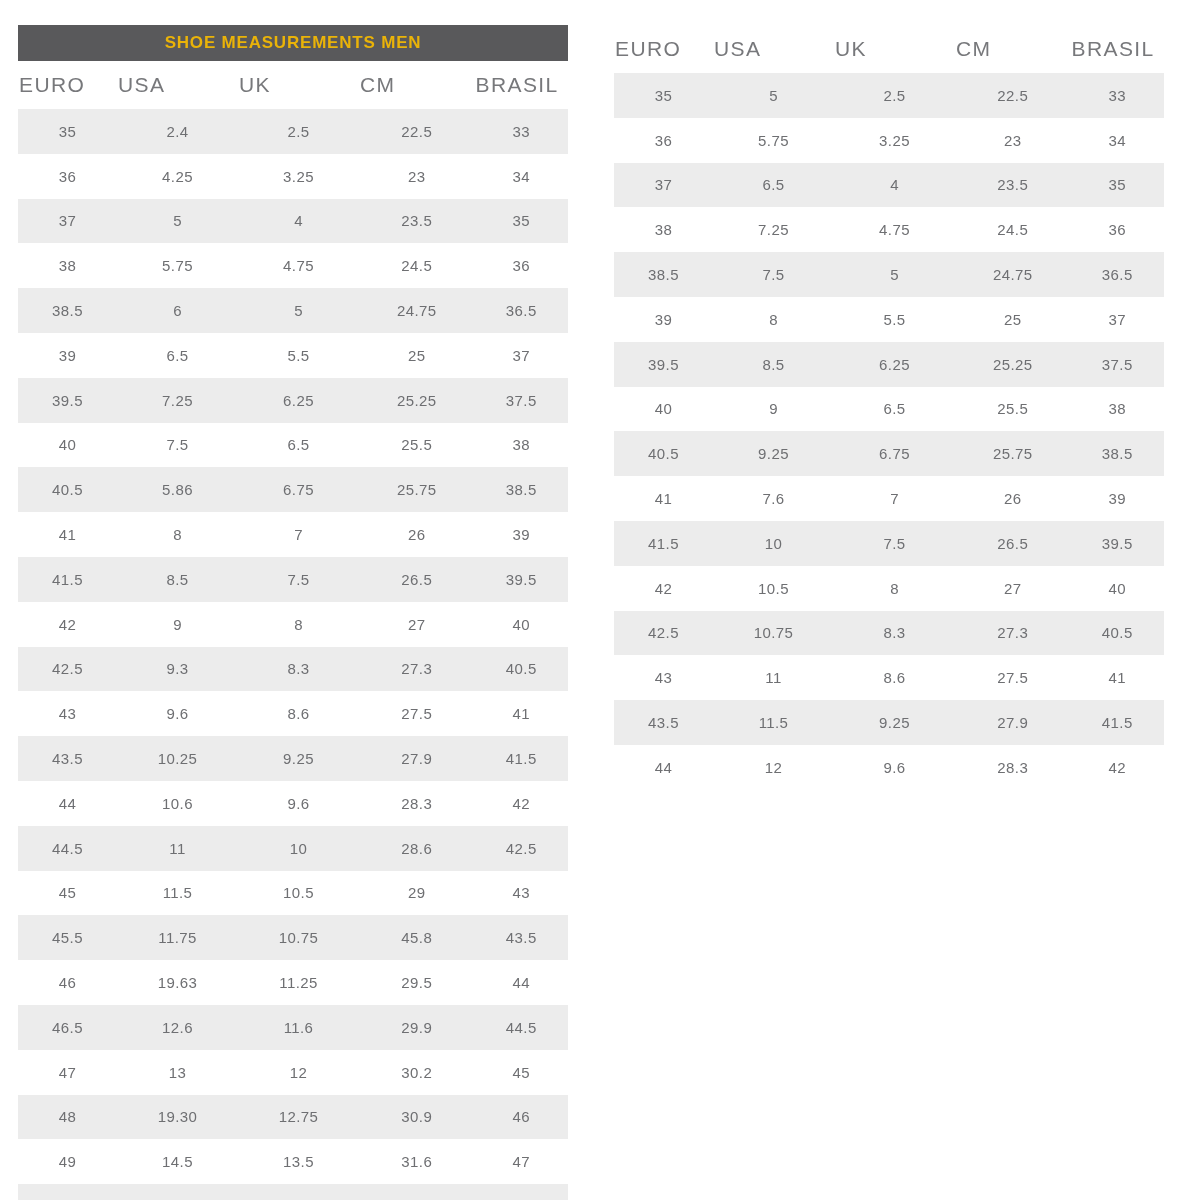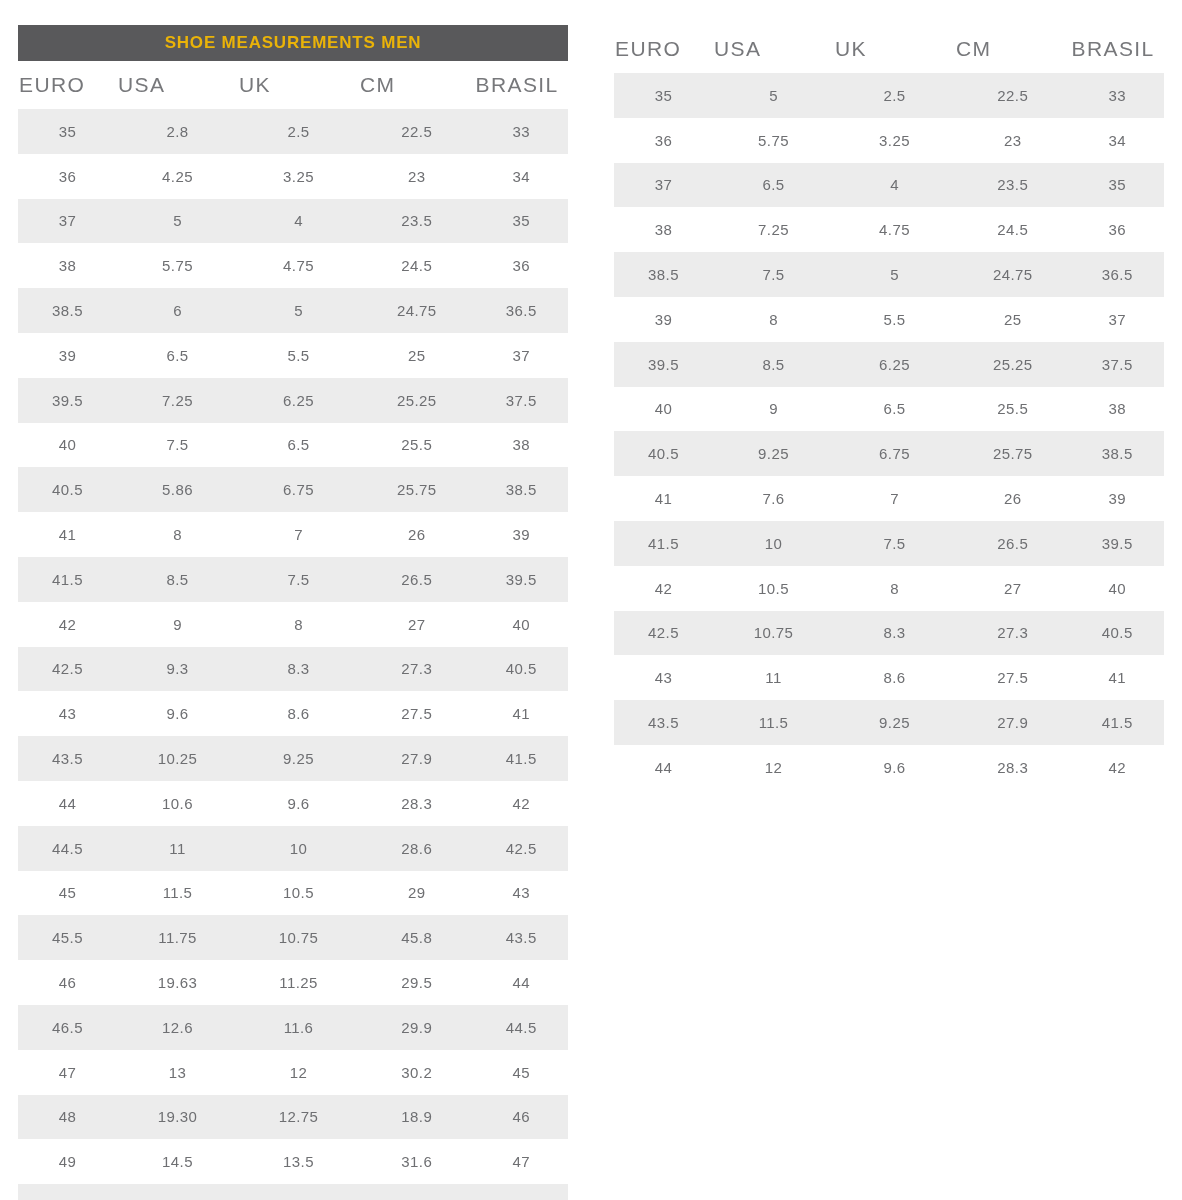--- a/index.html
+++ b/index.html
@@ -87,21 +87,21 @@
             <th>EURO</th>
             <th>USA</th>
             <th>UK</th>
             <th>CM</th>
             <th>BRASIL</th>
           </tr>
       </thead>
       <tbody>
           <tr>
             <td>35</td>
-            <td>2.8</td>
+            <td>2.4</td>
             <td>2.5</td>
             <td>22.5</td>
             <td>33</td>
           </tr>
           <tr>
             <td>36</td>
             <td>4.25</td>
             <td>3.25</td>
             <td>23</td>
             <td>34</td>
@@ -243,21 +243,21 @@
             <td>47</td>
             <td>13</td>
             <td>12</td>
             <td>30.2</td>
             <td>45</td>
           </tr>
           <tr>
             <td>48</td>
             <td>19.30</td>
             <td>12.75</td>
-            <td>18.9</td>
+            <td>30.9</td>
             <td>46</td>
           </tr>
           <tr>
             <td>49</td>
             <td>14.5</td>
             <td>13.5</td>
             <td>31.6</td>
             <td>47</td>
           </tr>
           <tr>

